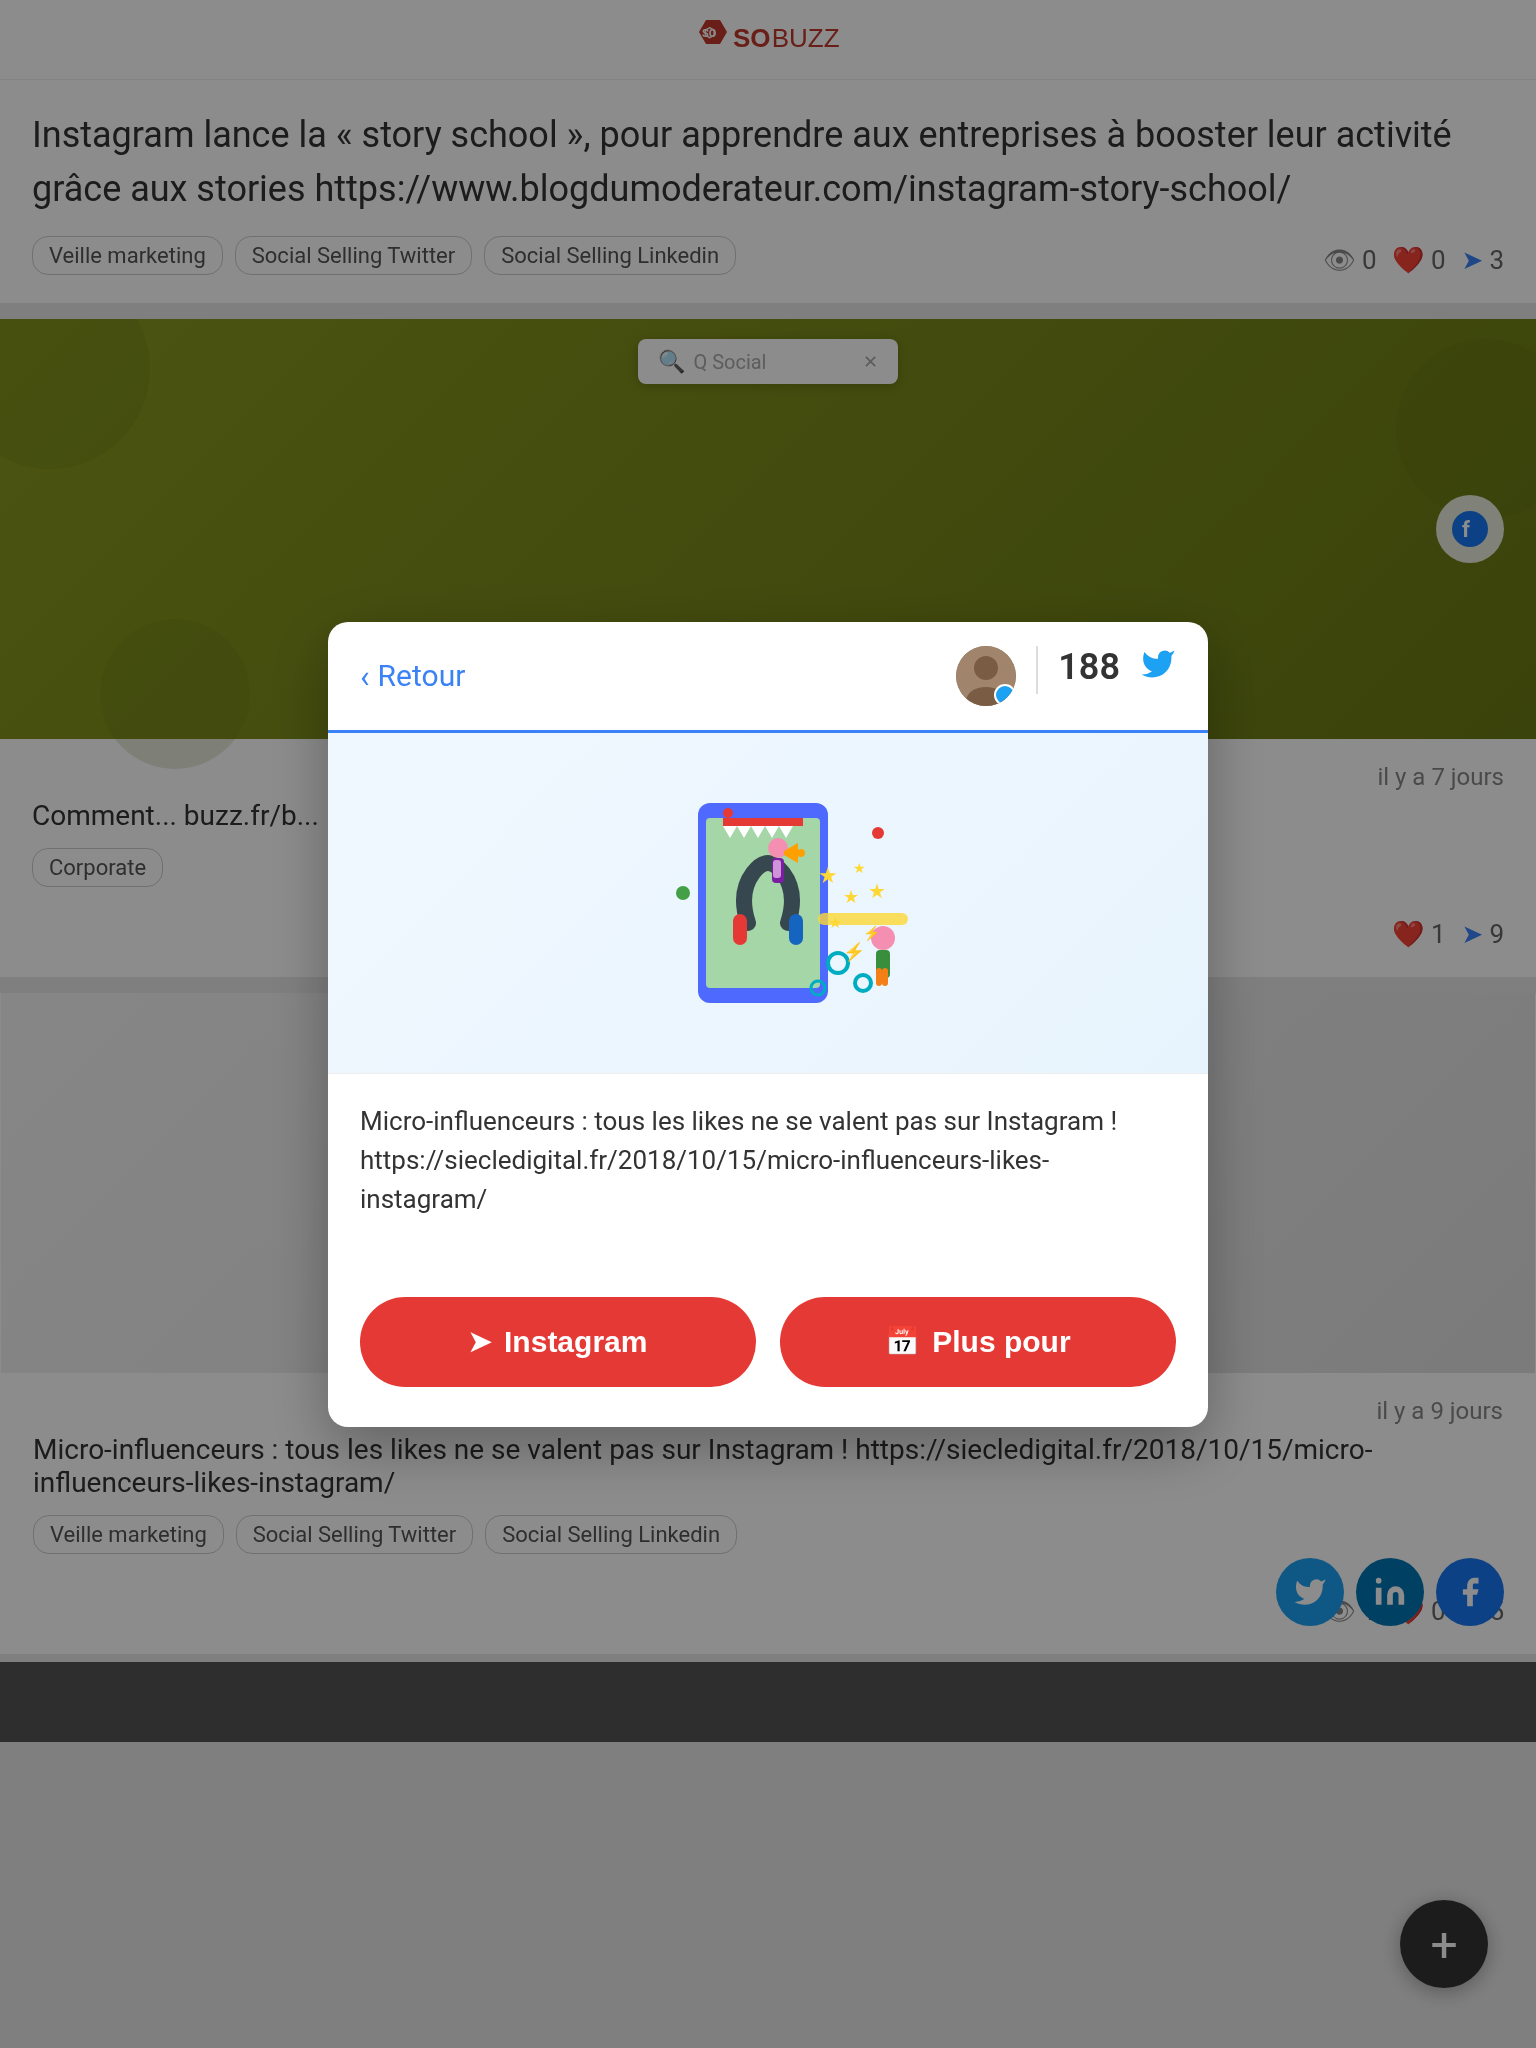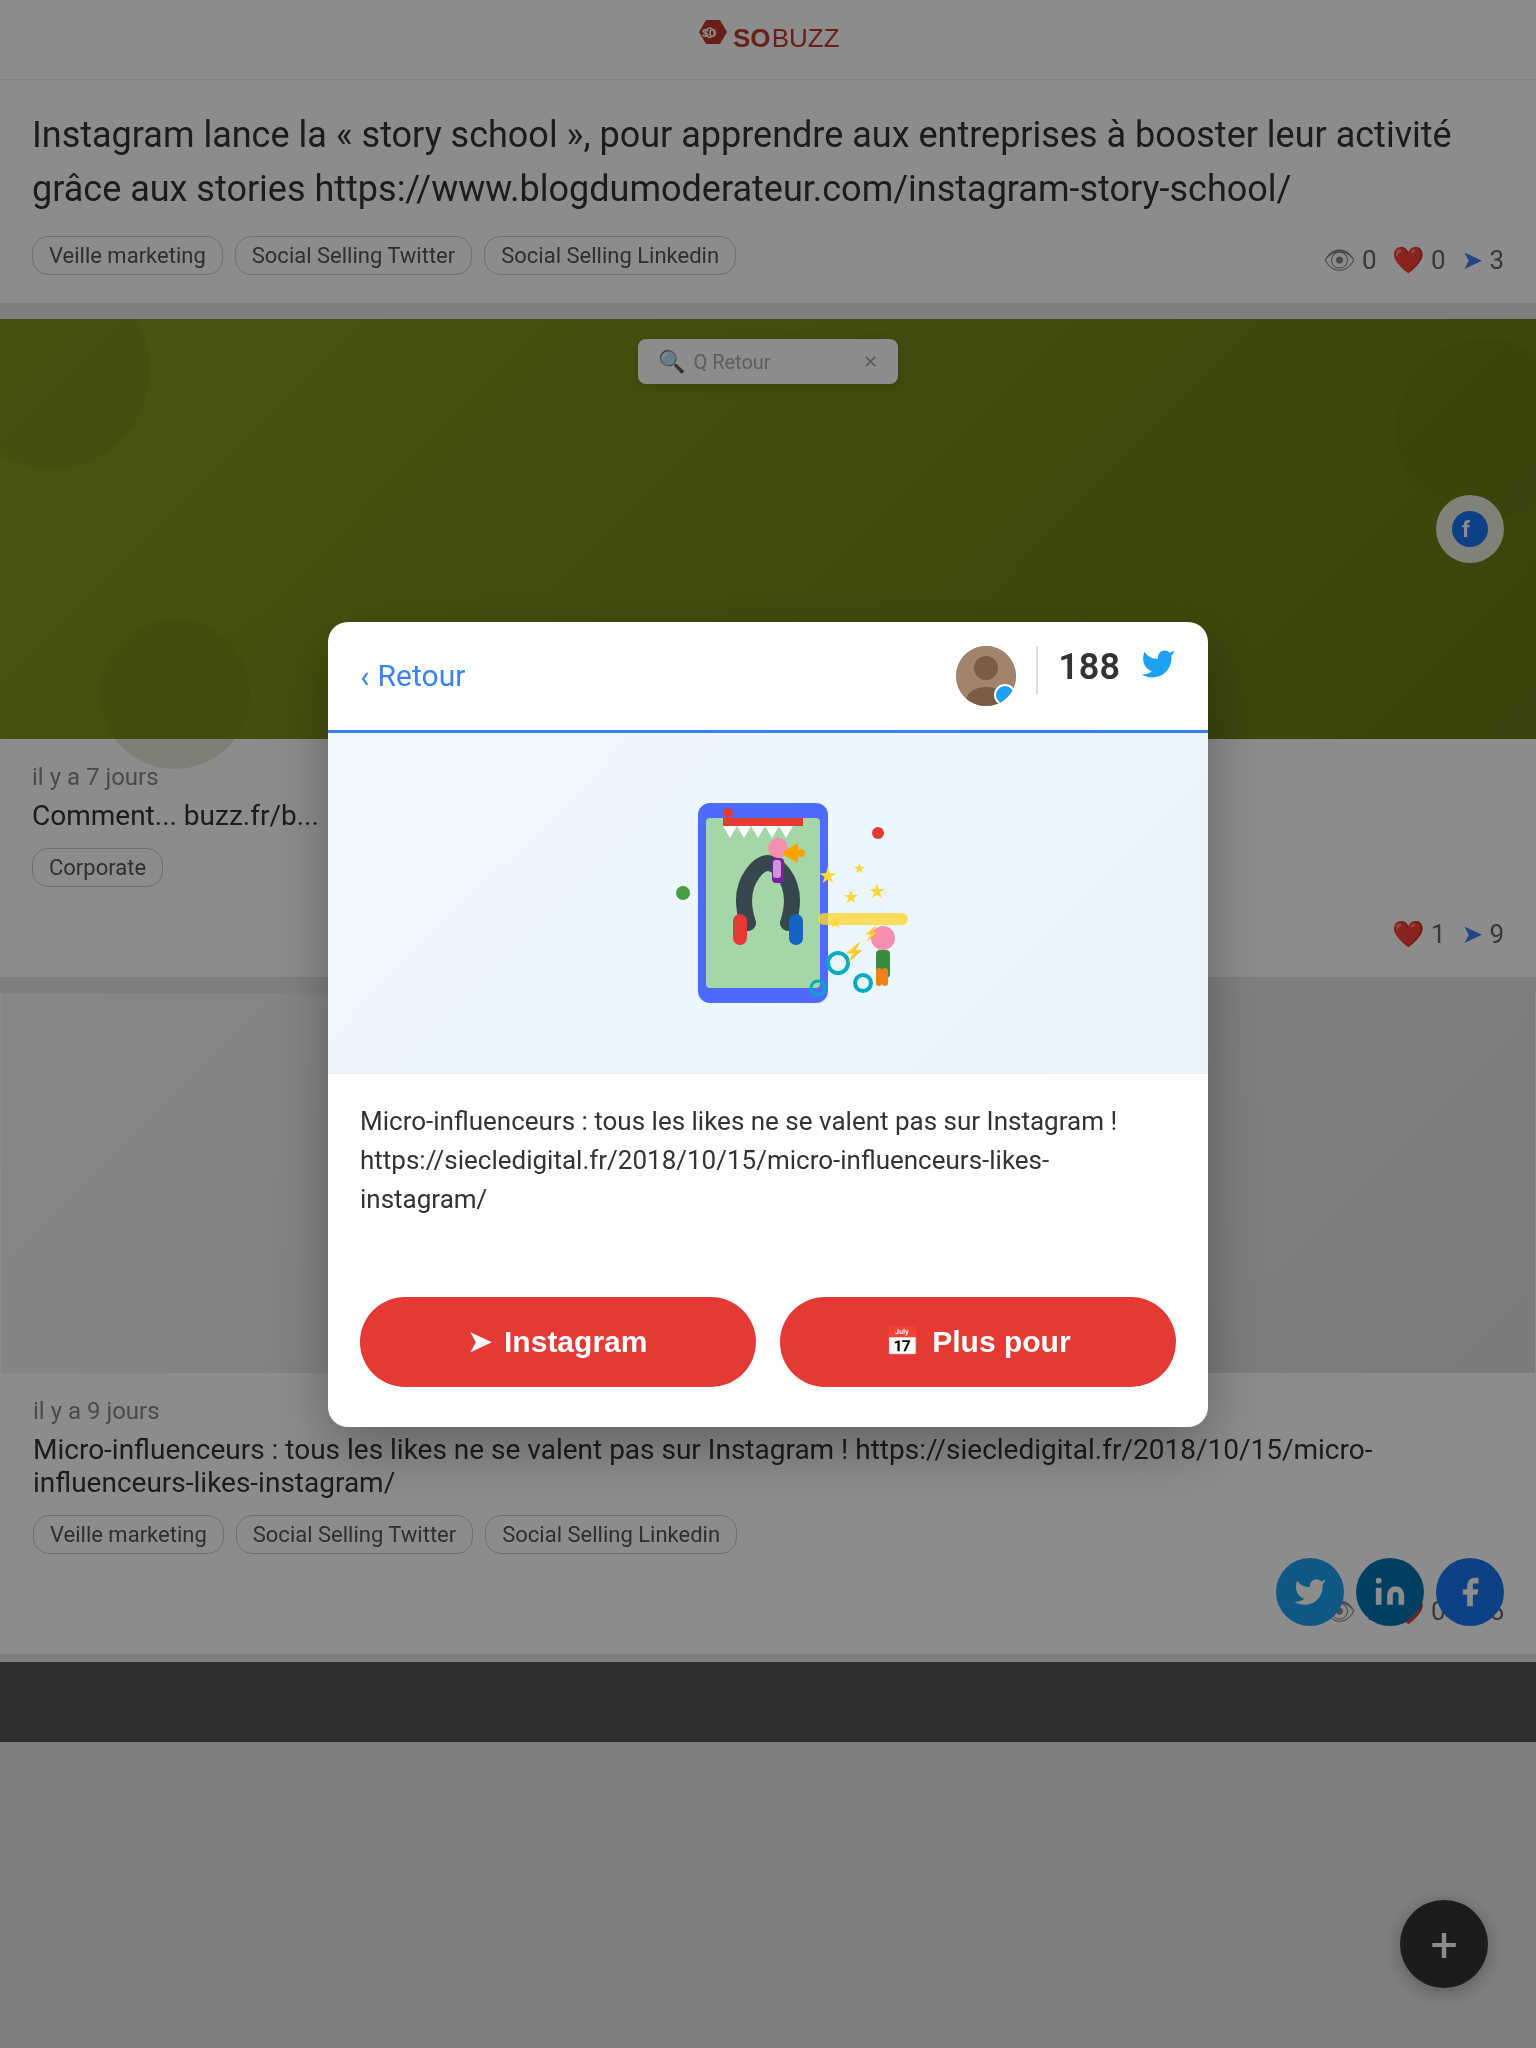--- a/index.html
+++ b/index.html
@@ -102,20 +102,21 @@
       display: flex;
       align-items: center;
       justify-content: center;
       position: relative;
     }
 
     .card-time {
       font-size: 24px;
       color: #888;
       margin-bottom: 8px;
+      text-align: right;
     }
 
     .card-title-text {
       font-size: 28px;
       color: #333;
       margin-bottom: 16px;
     }
 
     .social-share-icons {
       position: absolute;
@@ -430,21 +431,21 @@
     <div class="card-image-bg">
 
       <div class="bg-circles">
         <div class="circle-deco" style="width:200px;height:200px;top:-50px;left:-50px;"></div>
         <div class="circle-deco" style="width:150px;height:150px;bottom:-30px;left:100px;"></div>
         <div class="circle-deco" style="width:180px;height:180px;top:20px;right:-40px;"></div>
       </div>
 
       <div class="search-bar-overlay">
         <span>🔍</span>
-        <span style="font-size:20px;color:#aaa;">Q Retour</span>
+        <span style="font-size:20px;color:#aaa;">Q Social</span>
         <span style="margin-left:auto;font-size:18px;color:#aaa;">✕</span>
       </div>
 
       <div class="fb-overlay-icon">
         <svg width="36" height="36" viewBox="0 0 36 36" fill="none">
           <rect width="36" height="36" rx="18" fill="#1877f2"></rect>
           <text x="10" y="26" font-size="22" fill="white" font-weight="bold">f</text>
         </svg>
       </div>
     </div>

